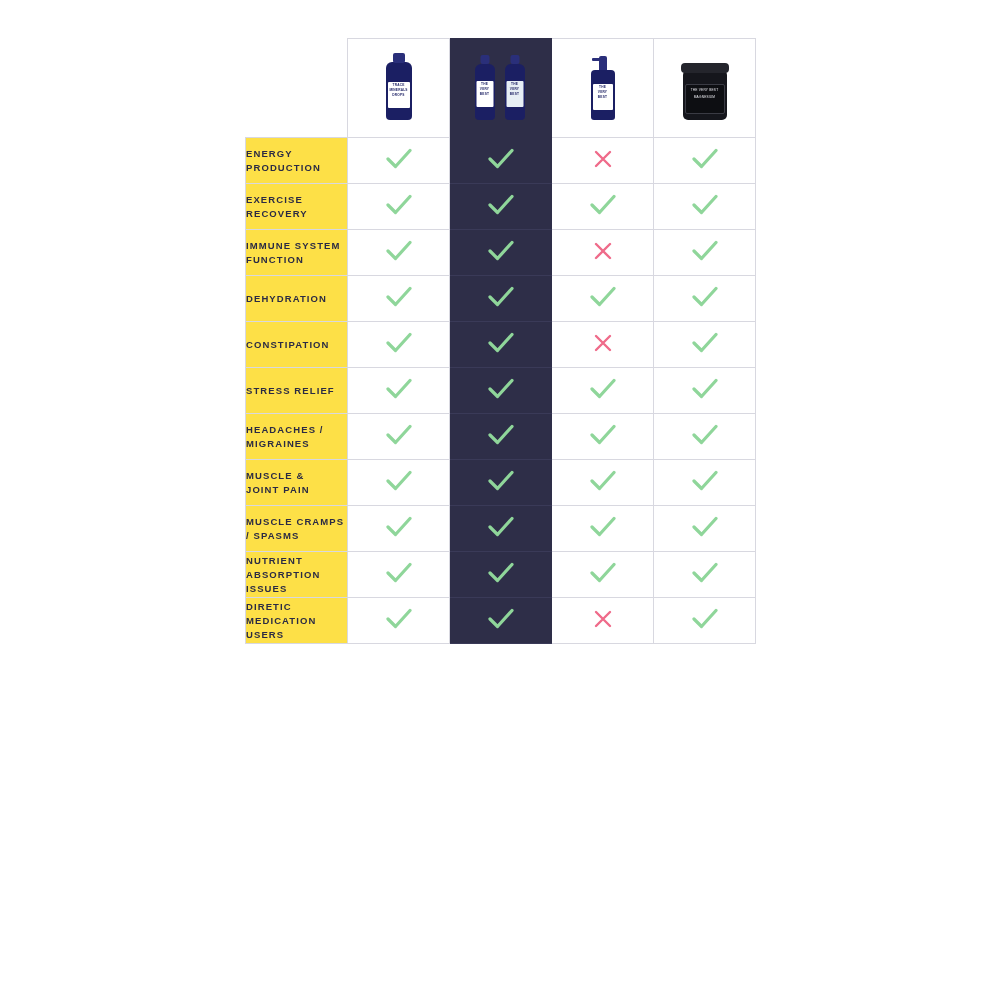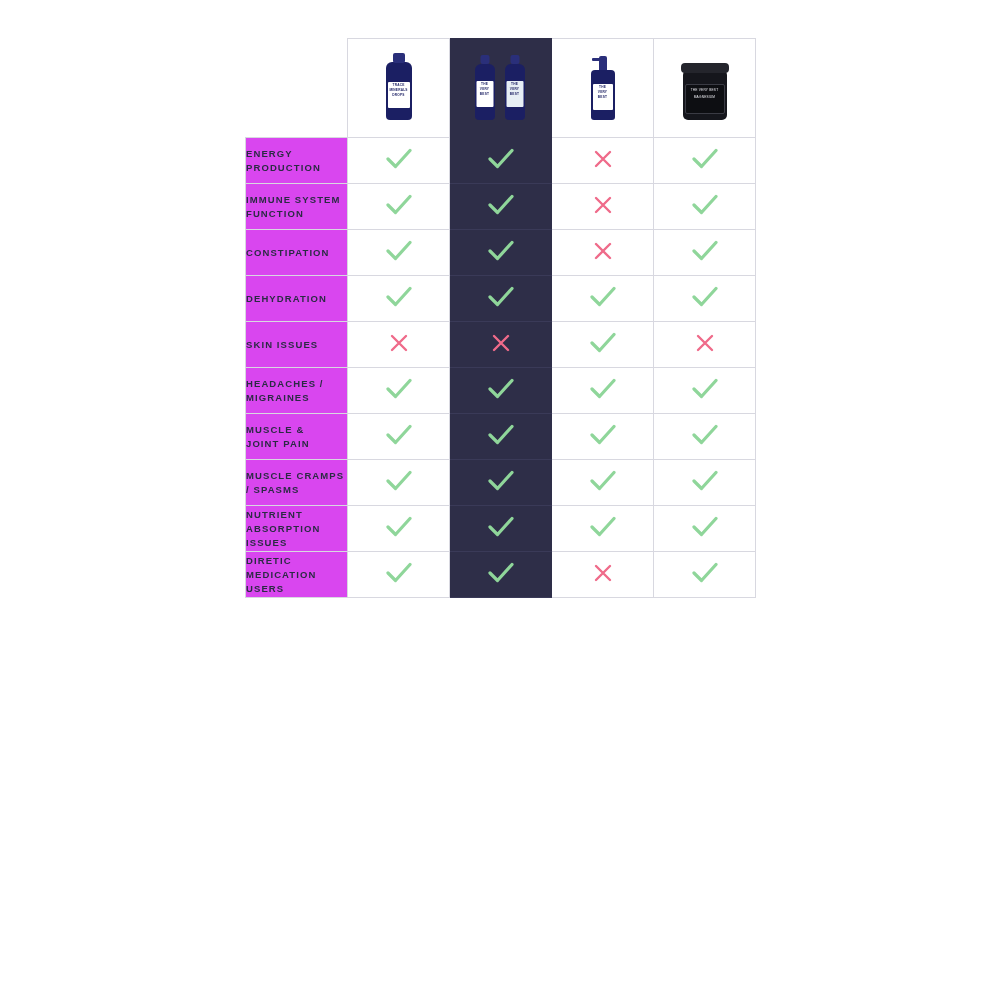--- a/index.html
+++ b/index.html
@@ -188,21 +188,21 @@
     vertical-align: middle;
   }
   td.feature-label {
     padding: 6px 0 6px 12px;
     font-size: 9.5px;
     line-height: 14px;
     letter-spacing: 1.1px;
     text-transform: uppercase;
     color: #2b2b44;
     font-weight: bold;
-    background: #d946ef;
+    background: #fde047;
   }
   td.cell {
     text-align: center;
     background: #ffffff;
   }
   td.cell.highlight {
     background: #2e2e48;
     border-left-color: #2e2e48;
     border-right-color: #2e2e48;
     border-top-color: #3a3a58;
@@ -286,85 +286,103 @@
               </svg></span></td>
           <td class="cell"><span class="mark"><svg width="20" height="20" viewBox="0 0 20 20">
                 <path d="M3 3 L17 17 M17 3 L3 17" fill="none" stroke="#ef6b8a" stroke-width="2.4" stroke-linecap="round"></path>
               </svg></span></td>
           <td class="cell"><span class="mark"><svg width="26" height="22" viewBox="0 0 26 22">
                 <path d="M2 11 L9.5 18.5 L24 2.5" fill="none" stroke="#8fd69a" stroke-width="3.2" stroke-linecap="round" stroke-linejoin="round"></path>
               </svg></span></td>
         </tr>
         <tr class="data-row rowtall">
           <td class="feature-label">
+            <div>EXERCISE</div>
+            <div>RECOVERY</div>
+          </td>
+          <td class="cell"><span class="mark"><svg width="26" height="22" viewBox="0 0 26 22">
+                <path d="M2 11 L9.5 18.5 L24 2.5" fill="none" stroke="#8fd69a" stroke-width="3.2" stroke-linecap="round" stroke-linejoin="round"></path>
+              </svg></span></td>
+          <td class="cell highlight"><span class="mark"><svg width="26" height="22" viewBox="0 0 26 22">
+                <path d="M2 11 L9.5 18.5 L24 2.5" fill="none" stroke="#8fd69a" stroke-width="3.2" stroke-linecap="round" stroke-linejoin="round"></path>
+              </svg></span></td>
+          <td class="cell"><span class="mark"><svg width="26" height="22" viewBox="0 0 26 22">
+                <path d="M2 11 L9.5 18.5 L24 2.5" fill="none" stroke="#8fd69a" stroke-width="3.2" stroke-linecap="round" stroke-linejoin="round"></path>
+              </svg></span></td>
+          <td class="cell"><span class="mark"><svg width="26" height="22" viewBox="0 0 26 22">
+                <path d="M2 11 L9.5 18.5 L24 2.5" fill="none" stroke="#8fd69a" stroke-width="3.2" stroke-linecap="round" stroke-linejoin="round"></path>
+              </svg></span></td>
+        </tr>
+        <tr class="data-row rowtall">
+          <td class="feature-label">
             <div>IMMUNE SYSTEM</div>
             <div>FUNCTION</div>
           </td>
           <td class="cell"><span class="mark"><svg width="26" height="22" viewBox="0 0 26 22">
                 <path d="M2 11 L9.5 18.5 L24 2.5" fill="none" stroke="#8fd69a" stroke-width="3.2" stroke-linecap="round" stroke-linejoin="round"></path>
               </svg></span></td>
           <td class="cell highlight"><span class="mark"><svg width="26" height="22" viewBox="0 0 26 22">
                 <path d="M2 11 L9.5 18.5 L24 2.5" fill="none" stroke="#8fd69a" stroke-width="3.2" stroke-linecap="round" stroke-linejoin="round"></path>
               </svg></span></td>
           <td class="cell"><span class="mark"><svg width="20" height="20" viewBox="0 0 20 20">
                 <path d="M3 3 L17 17 M17 3 L3 17" fill="none" stroke="#ef6b8a" stroke-width="2.4" stroke-linecap="round"></path>
               </svg></span></td>
           <td class="cell"><span class="mark"><svg width="26" height="22" viewBox="0 0 26 22">
                 <path d="M2 11 L9.5 18.5 L24 2.5" fill="none" stroke="#8fd69a" stroke-width="3.2" stroke-linecap="round" stroke-linejoin="round"></path>
               </svg></span></td>
         </tr>
         <tr class="data-row">
           <td class="feature-label">
+            <div>DEHYDRATION</div>
+          </td>
+          <td class="cell"><span class="mark"><svg width="26" height="22" viewBox="0 0 26 22">
+                <path d="M2 11 L9.5 18.5 L24 2.5" fill="none" stroke="#8fd69a" stroke-width="3.2" stroke-linecap="round" stroke-linejoin="round"></path>
+              </svg></span></td>
+          <td class="cell highlight"><span class="mark"><svg width="26" height="22" viewBox="0 0 26 22">
+                <path d="M2 11 L9.5 18.5 L24 2.5" fill="none" stroke="#8fd69a" stroke-width="3.2" stroke-linecap="round" stroke-linejoin="round"></path>
+              </svg></span></td>
+          <td class="cell"><span class="mark"><svg width="26" height="22" viewBox="0 0 26 22">
+                <path d="M2 11 L9.5 18.5 L24 2.5" fill="none" stroke="#8fd69a" stroke-width="3.2" stroke-linecap="round" stroke-linejoin="round"></path>
+              </svg></span></td>
+          <td class="cell"><span class="mark"><svg width="26" height="22" viewBox="0 0 26 22">
+                <path d="M2 11 L9.5 18.5 L24 2.5" fill="none" stroke="#8fd69a" stroke-width="3.2" stroke-linecap="round" stroke-linejoin="round"></path>
+              </svg></span></td>
+        </tr>
+        <tr class="data-row">
+          <td class="feature-label">
             <div>CONSTIPATION</div>
           </td>
           <td class="cell"><span class="mark"><svg width="26" height="22" viewBox="0 0 26 22">
                 <path d="M2 11 L9.5 18.5 L24 2.5" fill="none" stroke="#8fd69a" stroke-width="3.2" stroke-linecap="round" stroke-linejoin="round"></path>
               </svg></span></td>
           <td class="cell highlight"><span class="mark"><svg width="26" height="22" viewBox="0 0 26 22">
                 <path d="M2 11 L9.5 18.5 L24 2.5" fill="none" stroke="#8fd69a" stroke-width="3.2" stroke-linecap="round" stroke-linejoin="round"></path>
               </svg></span></td>
           <td class="cell"><span class="mark"><svg width="20" height="20" viewBox="0 0 20 20">
                 <path d="M3 3 L17 17 M17 3 L3 17" fill="none" stroke="#ef6b8a" stroke-width="2.4" stroke-linecap="round"></path>
               </svg></span></td>
           <td class="cell"><span class="mark"><svg width="26" height="22" viewBox="0 0 26 22">
                 <path d="M2 11 L9.5 18.5 L24 2.5" fill="none" stroke="#8fd69a" stroke-width="3.2" stroke-linecap="round" stroke-linejoin="round"></path>
               </svg></span></td>
         </tr>
         <tr class="data-row">
           <td class="feature-label">
-            <div>DEHYDRATION</div>
-          </td>
-          <td class="cell"><span class="mark"><svg width="26" height="22" viewBox="0 0 26 22">
-                <path d="M2 11 L9.5 18.5 L24 2.5" fill="none" stroke="#8fd69a" stroke-width="3.2" stroke-linecap="round" stroke-linejoin="round"></path>
-              </svg></span></td>
-          <td class="cell highlight"><span class="mark"><svg width="26" height="22" viewBox="0 0 26 22">
-                <path d="M2 11 L9.5 18.5 L24 2.5" fill="none" stroke="#8fd69a" stroke-width="3.2" stroke-linecap="round" stroke-linejoin="round"></path>
-              </svg></span></td>
-          <td class="cell"><span class="mark"><svg width="26" height="22" viewBox="0 0 26 22">
-                <path d="M2 11 L9.5 18.5 L24 2.5" fill="none" stroke="#8fd69a" stroke-width="3.2" stroke-linecap="round" stroke-linejoin="round"></path>
-              </svg></span></td>
-          <td class="cell"><span class="mark"><svg width="26" height="22" viewBox="0 0 26 22">
-                <path d="M2 11 L9.5 18.5 L24 2.5" fill="none" stroke="#8fd69a" stroke-width="3.2" stroke-linecap="round" stroke-linejoin="round"></path>
-              </svg></span></td>
-        </tr>
-        <tr class="data-row">
-          <td class="feature-label">
-            <div>SKIN ISSUES</div>
-          </td>
-          <td class="cell"><span class="mark"><svg width="20" height="20" viewBox="0 0 20 20">
-                <path d="M3 3 L17 17 M17 3 L3 17" fill="none" stroke="#ef6b8a" stroke-width="2.4" stroke-linecap="round"></path>
-              </svg></span></td>
-          <td class="cell highlight"><span class="mark"><svg width="20" height="20" viewBox="0 0 20 20">
-                <path d="M3 3 L17 17 M17 3 L3 17" fill="none" stroke="#ef6b8a" stroke-width="2.4" stroke-linecap="round"></path>
-              </svg></span></td>
-          <td class="cell"><span class="mark"><svg width="26" height="22" viewBox="0 0 26 22">
-                <path d="M2 11 L9.5 18.5 L24 2.5" fill="none" stroke="#8fd69a" stroke-width="3.2" stroke-linecap="round" stroke-linejoin="round"></path>
-              </svg></span></td>
-          <td class="cell"><span class="mark"><svg width="20" height="20" viewBox="0 0 20 20">
-                <path d="M3 3 L17 17 M17 3 L3 17" fill="none" stroke="#ef6b8a" stroke-width="2.4" stroke-linecap="round"></path>
+            <div>STRESS RELIEF</div>
+          </td>
+          <td class="cell"><span class="mark"><svg width="26" height="22" viewBox="0 0 26 22">
+                <path d="M2 11 L9.5 18.5 L24 2.5" fill="none" stroke="#8fd69a" stroke-width="3.2" stroke-linecap="round" stroke-linejoin="round"></path>
+              </svg></span></td>
+          <td class="cell highlight"><span class="mark"><svg width="26" height="22" viewBox="0 0 26 22">
+                <path d="M2 11 L9.5 18.5 L24 2.5" fill="none" stroke="#8fd69a" stroke-width="3.2" stroke-linecap="round" stroke-linejoin="round"></path>
+              </svg></span></td>
+          <td class="cell"><span class="mark"><svg width="26" height="22" viewBox="0 0 26 22">
+                <path d="M2 11 L9.5 18.5 L24 2.5" fill="none" stroke="#8fd69a" stroke-width="3.2" stroke-linecap="round" stroke-linejoin="round"></path>
+              </svg></span></td>
+          <td class="cell"><span class="mark"><svg width="26" height="22" viewBox="0 0 26 22">
+                <path d="M2 11 L9.5 18.5 L24 2.5" fill="none" stroke="#8fd69a" stroke-width="3.2" stroke-linecap="round" stroke-linejoin="round"></path>
               </svg></span></td>
         </tr>
         <tr class="data-row rowtall">
           <td class="feature-label">
             <div>HEADACHES /</div>
             <div>MIGRAINES</div>
           </td>
           <td class="cell"><span class="mark"><svg width="26" height="22" viewBox="0 0 26 22">
                 <path d="M2 11 L9.5 18.5 L24 2.5" fill="none" stroke="#8fd69a" stroke-width="3.2" stroke-linecap="round" stroke-linejoin="round"></path>
               </svg></span></td>

